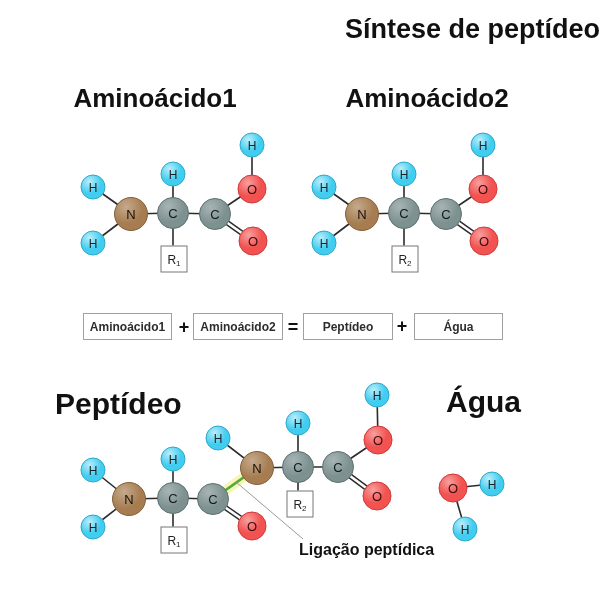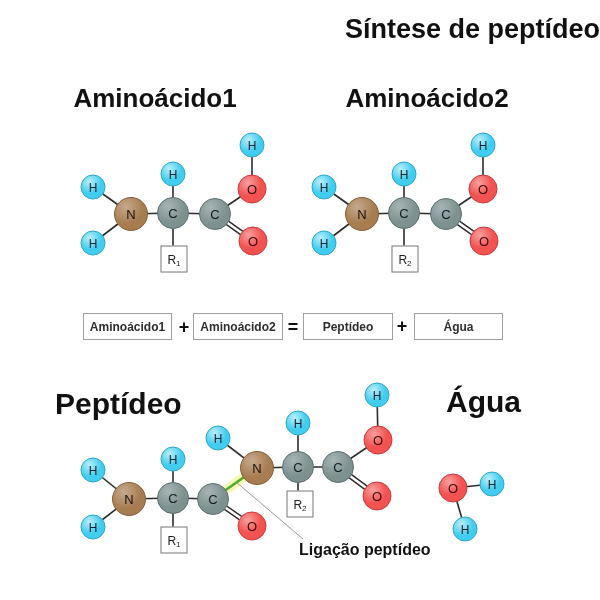--- a/index.html
+++ b/index.html
@@ -183,15 +183,15 @@
     <div class="atom h" style="left:377px;top:395px">H</div>
     <div class="atom o" style="left:377px;top:496px">O</div>
   </div>
 
   <div>
     <div class="atom o" style="left:453px;top:488px">O</div>
     <div class="atom h" style="left:492px;top:484px">H</div>
     <div class="atom h" style="left:465px;top:529px">H</div>
   </div>
 
-  <div class="bond-label">Ligação peptídeo</div>
+  <div class="bond-label">Ligação peptídica</div>
 
 </div>
 
 </body></html>

